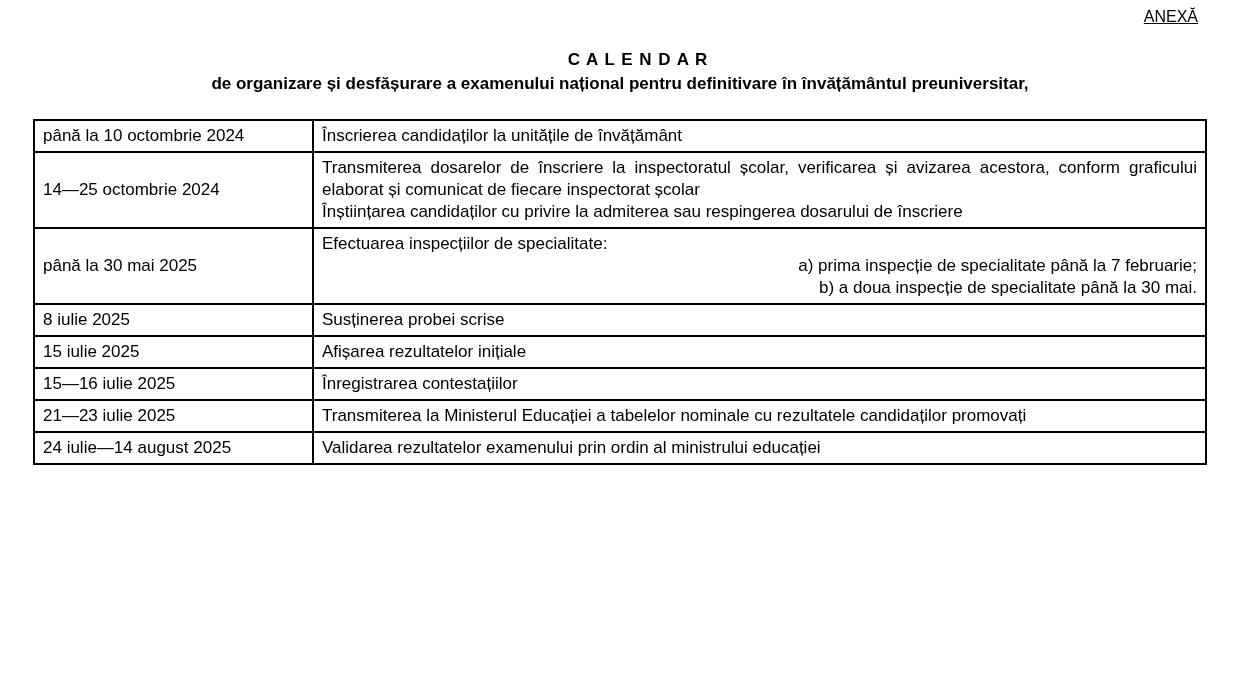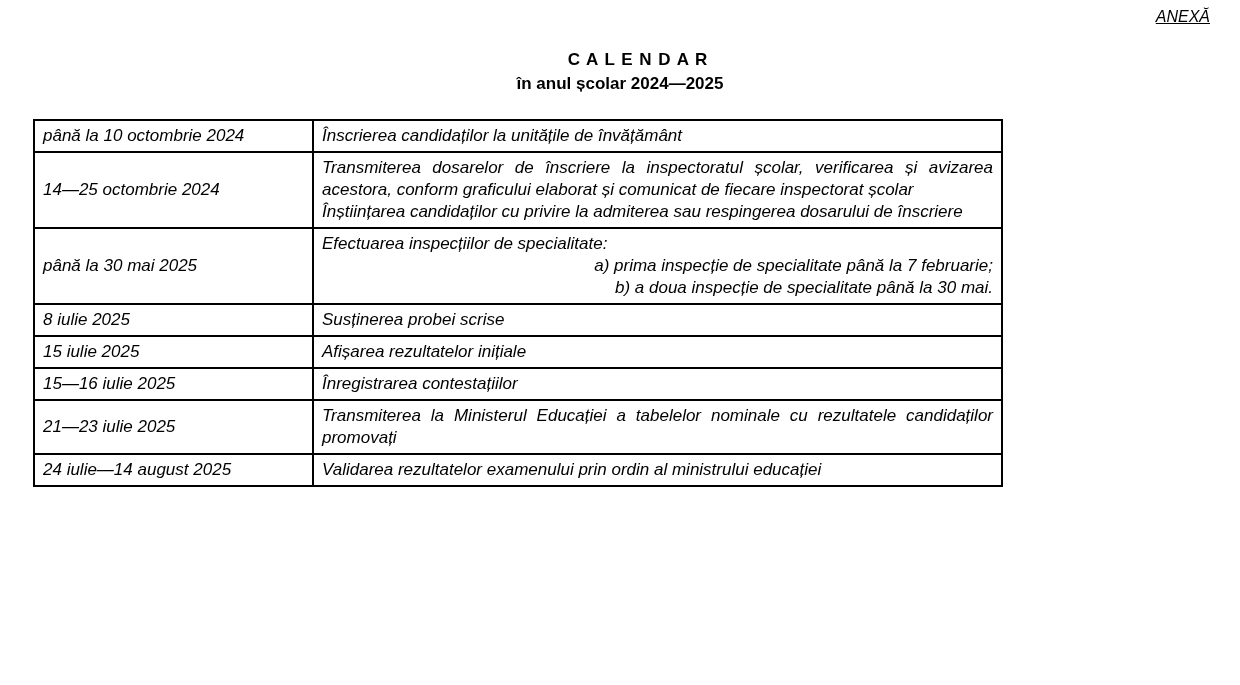--- a/index.html
+++ b/index.html
@@ -9,41 +9,39 @@
     height: 685px;
     background: #ffffff;
     font-family: "Liberation Sans", sans-serif;
     color: #000000;
     overflow: hidden;
     box-sizing: border-box;
   }
   .annex {
     position: absolute;
     top: 8px;
-    right: 30px;
+    right: 42px;
     font-size: 16px;
-    font-style: italic;
     text-decoration: underline;
     color: #000000;
   }
   .title-block {
     margin-top: 48px;
     text-align: center;
     font-weight: bold;
     font-size: 17px;
     line-height: 24px;
     color: #000000;
   }
   .title-main { letter-spacing: 1px; padding-left: 36px; }
   table.calendar-table {
     border-collapse: collapse;
     margin: 23px 12px 0 33px;
-    width: 970px;
+    width: 1174px;
     table-layout: fixed;
-    font-style: italic;
   }
   table.calendar-table td {
     border: 2px solid #000000;
     font-size: 17px;
     line-height: 22px;
     padding: 4px 8px;
     vertical-align: middle;
     color: #000000;
   }
   td.date-cell { width: 261px; padding-left: 10px; }
@@ -52,21 +50,21 @@
   td.activity-cell .line.indented { padding-left: 36px; text-align: right; }
 </style>
 </head>
 <body>
 
 <div class="page">
   <div class="annex">ANEXĂ</div>
 
   <div class="title-block">
     <div class="title-main">C A L E N D A R</div>
-    <div>în anul școlar 2024—2025</div>
+    <div>de organizare și desfășurare a examenului național pentru definitivare în învățământul preuniversitar,</div>
   </div>
 
   <table class="calendar-table">
     <tbody id="calendar-rows">
         <tr>
           <td class="date-cell">până la 10 octombrie 2024</td>
           <td class="activity-cell">
             <div class="line">Înscrierea candidaților la unitățile de învățământ</div>
           </td>
         </tr>

